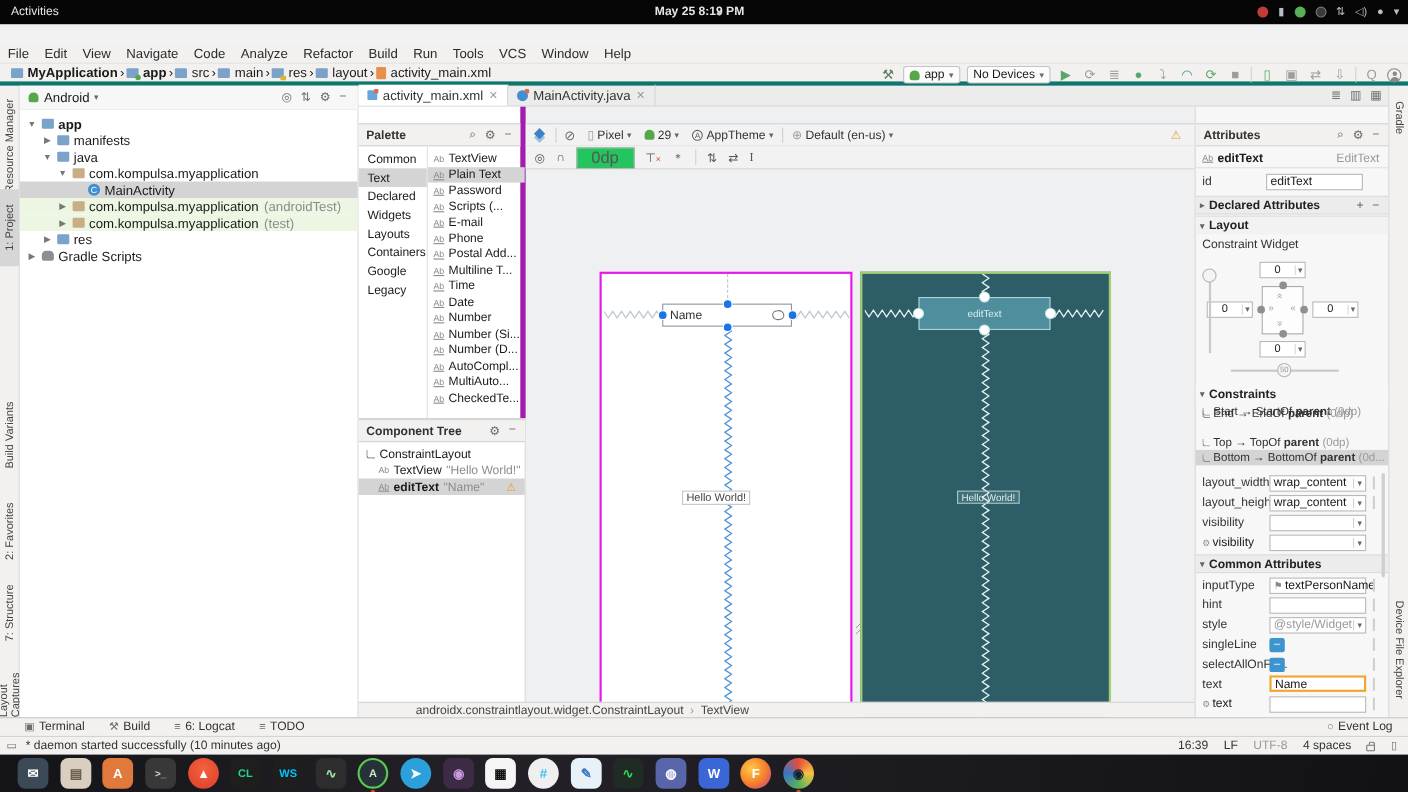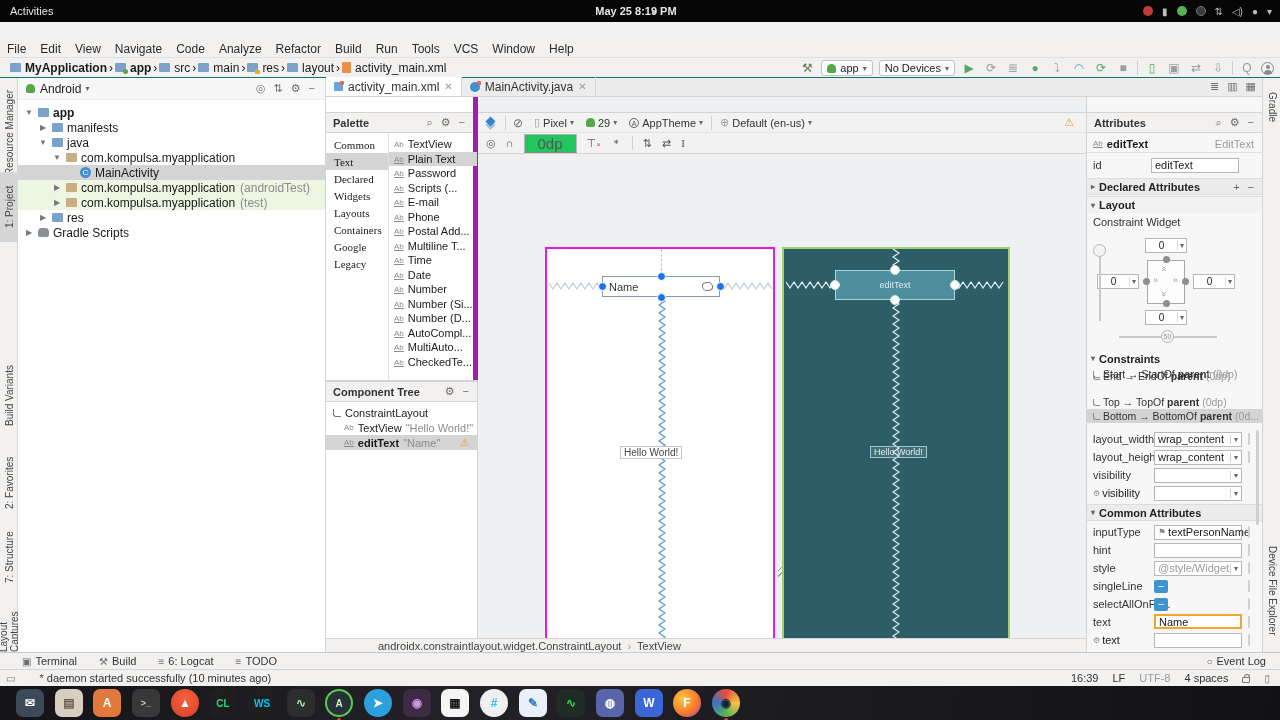--- a/index.html
+++ b/index.html
@@ -17,21 +17,21 @@
   .tray{position:absolute;right:8px;top:0;height:22px;display:flex;align-items:center;gap:9px;}
   .tray .dot{width:10px;height:10px;border-radius:50%;}
   .tray .g{color:#bdbdbd;font-size:10px;}
 
   
   .titlebar{left:0;top:22px;width:1280px;height:18px;background:#2d2b28;color:#d6d2cb;
     font-size:11px;display:flex;align-items:center;justify-content:center;font-weight:bold;}
   .menubar{left:0;top:40px;width:1280px;height:18px;background:#f2f1f0;border-bottom:1px solid #e0e0e0;
     display:flex;align-items:center;font-size:12px;color:#2b2b2b;}
   .menubar span{padding:0 7px;}
-  .navbar{left:0;top:58px;width:1280px;height:20px;background:#f2f1f0;border-bottom:1px solid #0f766e;
+  .navbar{left:0;top:58px;width:1280px;height:20px;background:#f2f1f0;border-bottom:4px solid #0f766e;
     display:flex;align-items:center;font-size:12px;}
   .crumbs{display:flex;align-items:center;margin-left:8px;}
   .crumb{display:flex;align-items:center;gap:4px;padding:0 2px;}
   .fico{display:inline-block;width:11px;height:9px;border-radius:1px;background:#7ba3c9;position:relative;}
   .fico.app:after{content:"";position:absolute;right:-2px;bottom:-2px;width:5px;height:5px;border-radius:50%;background:#57a64a;}
   .fico.res:after{content:"";position:absolute;right:-2px;bottom:-2px;width:5px;height:4px;background:#e0b429;}
   .fico.file{background:#e88f4c;width:9px;height:11px;}
   .bold{font-weight:bold;}
   .runbar{position:absolute;right:6px;top:0;height:20px;display:flex;align-items:center;gap:6px;font-size:12px;}
   .combo{height:16px;border:1px solid #c4c4c4;border-radius:3px;background:#fcfcfc;
@@ -79,21 +79,21 @@
   .tico{display:inline-block;width:9px;height:9px;background:#6aa4dd;position:relative;border-radius:1px;}
   .tico:after{content:"";position:absolute;right:-1px;top:-1px;width:4px;height:4px;background:#e06a4f;border-radius:1px;}
   .tico.java{background:#3f8fd1;border-radius:50%;width:10px;height:10px;}
   .tabbar-icons{position:absolute;right:6px;top:2px;display:flex;gap:8px;color:#6e6e6e;font-size:11px;}
 
   
   .palette{left:326px;top:97px;width:152px;height:283px;background:#fff;border-right:5px solid #a21caf;}
   .panel-head{position:absolute;left:0;width:100%;height:21px;background:#f2f1f0;
     border-top:1px solid #d4d4d4;border-bottom:1px solid #d4d4d4;display:flex;align-items:center;font-size:11px;font-weight:bold;color:#333;}
   .panel-head .hic{margin-left:auto;display:flex;gap:8px;margin-right:8px;color:#6e6e6e;font-weight:normal;font-size:11px;}
-  .pcat{position:absolute;left:0;width:62px;font-size:11px;display:flex;align-items:center;padding-left:8px;height:17px;font-family:Liberation Serif, serif;}
+  .pcat{position:absolute;left:0;width:62px;font-size:11px;display:flex;align-items:center;padding-left:8px;height:17px;}
   .pcat.sel{background:#d4d4d4;}
   .pcatcol{position:absolute;left:62px;top:36px;bottom:0;width:1px;background:#e0e0e0;}
   .pitem{position:absolute;left:63px;width:88px;height:14px;display:flex;align-items:center;font-size:11px;gap:4px;padding-left:5px;}
   .pitem.sel{background:#d4d4d4;}
   .abi{font-size:8px;color:#8a8a8a;flex:none;}
   .abi.u{text-decoration:underline;}
 
   
   .ctree{left:326px;top:380px;width:152px;height:258px;background:#fff;border-right:1px solid #d4d4d4;border-top:1px solid #d4d4d4;}
   .ctrow{position:absolute;left:0;width:100%;height:15px;display:flex;align-items:center;font-size:11px;gap:4px;}
@@ -796,21 +796,21 @@
         <span>TODO</span>
       </span>
     <span class="eventlog">
       <span class="twic">○</span>
       <span>Event Log</span>
     </span>
   </div>
 
   <div class="abs statusbar">
     <span class="twic" style="margin-left:6px">▭</span>
-    <span style="margin-left:24px">* daemon started successfully (10 minutes ago)</span>
+    <span style="margin-left:8px">* daemon started successfully (10 minutes ago)</span>
     <span class="stright">
       <span>16:39</span>
       <span>LF</span>
       <span class="muted">UTF-8</span>
       <span>4 spaces</span>
       <span class="lockic"></span>
       <span class="twic">▯</span>
     </span>
   </div>
 

